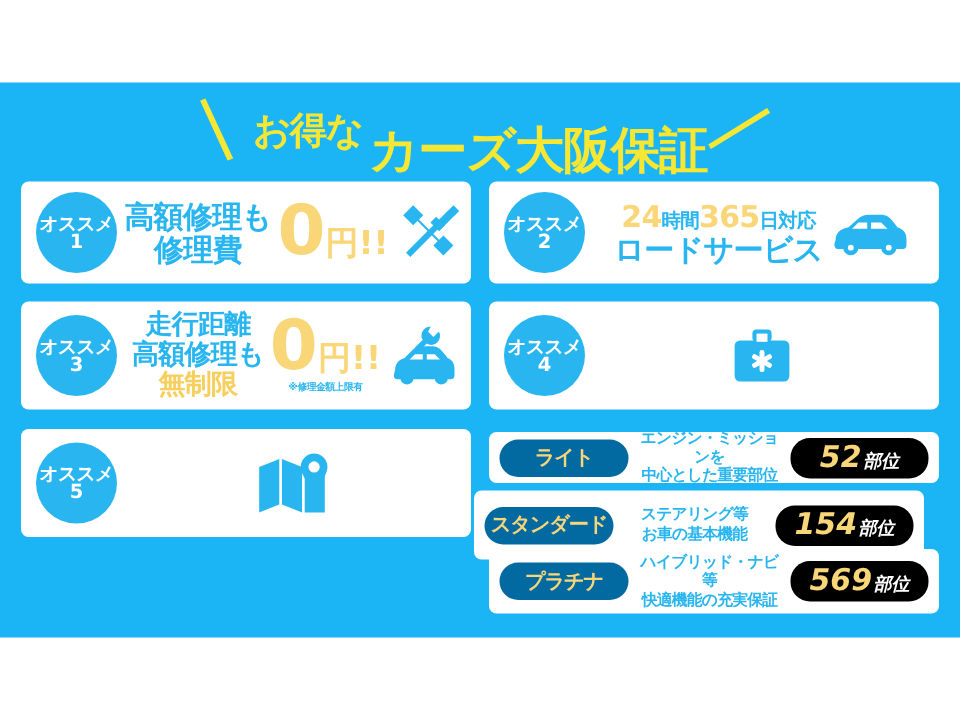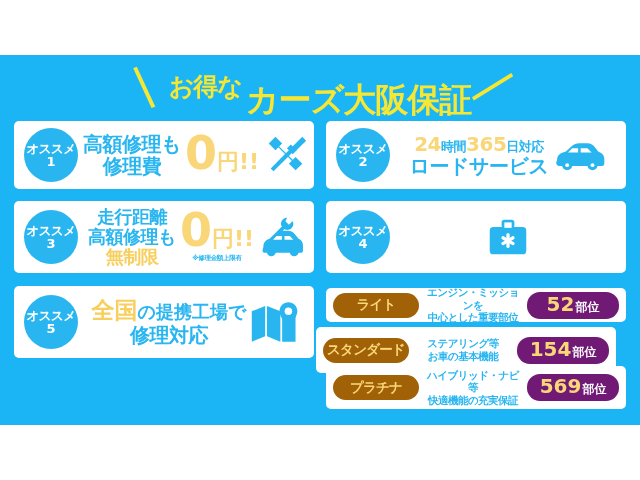--- a/index.html
+++ b/index.html
@@ -136,21 +136,21 @@
     border-radius: 5px;
     display: flex;
     align-items: center;
     padding: 0 7px;
     gap: 6px;
   }
   .tier-name {
     flex: 0 0 auto;
     width: 86px;
     height: 25px;
-    background: #a16207;
+    background: #0369a1;
     border-radius: 13px;
     color: #f9d678;
     font-weight: bold;
     font-size: 13.5px;
     letter-spacing: -0.8px;
     display: flex;
     align-items: center;
     justify-content: center;
   }
   .tier-desc {
@@ -159,26 +159,27 @@
     color: #29b6f0;
     font-weight: bold;
     font-size: 10.5px;
     line-height: 1.2;
     letter-spacing: -0.5px;
   }
   .tier-count {
     flex: 0 0 auto;
     width: 92px;
     height: 27px;
-    background: #701a75;
+    background: #000000;
     border-radius: 13px;
     display: flex;
     align-items: baseline;
     justify-content: center;
     gap: 1px;
+    font-style: italic;
   }
   .tier-count .num { color: #f9d678; font-weight: bold; font-size: 20px; }
   .tier-count .unit { color: #ffffff; font-weight: bold; font-size: 12px; }
 
   svg { display: block; }
 </style>
 </head>
 <body>
 
 <div class="poster">
@@ -302,26 +303,20 @@
       </div>
     </div>
   </div>
 
   <div class="card" style="left:14px; top:286px; width:300px; height:72px;">
     <div class="badge">
       <span class="b-word">オススメ</span>
       <span class="b-num">5</span>
     </div>
     <div class="card-body">
-      <div class="txtblock">
-        <div class="ln">
-          <span class="yeb" style="font-size:23px;">全国</span><span class="cy" style="font-size:18px;">の提携工場で</span>
-        </div>
-        <div class="ln cy t20">修理対応</div>
-      </div>
       <div class="icon">
         <svg width="50" height="44" viewBox="0 0 56 48">
           <g fill="#29b6f0">
             <path d="M2 12 L17 6 L17 40 L2 46 Z"></path>
             <path d="M19 6 L34 12 L34 46 L19 40 Z"></path>
             <path d="M36 12 L51 6 L51 46 L36 46 Z"></path>
             <path d="M43 2 C37.5 2 33 6.5 33 12 C33 19 43 30 43 30 C43 30 53 19 53 12 C53 6.5 48.5 2 43 2 Z"></path>
           </g>
           <circle cx="43" cy="12" r="4.2" fill="#ffffff"></circle>
         </svg>

